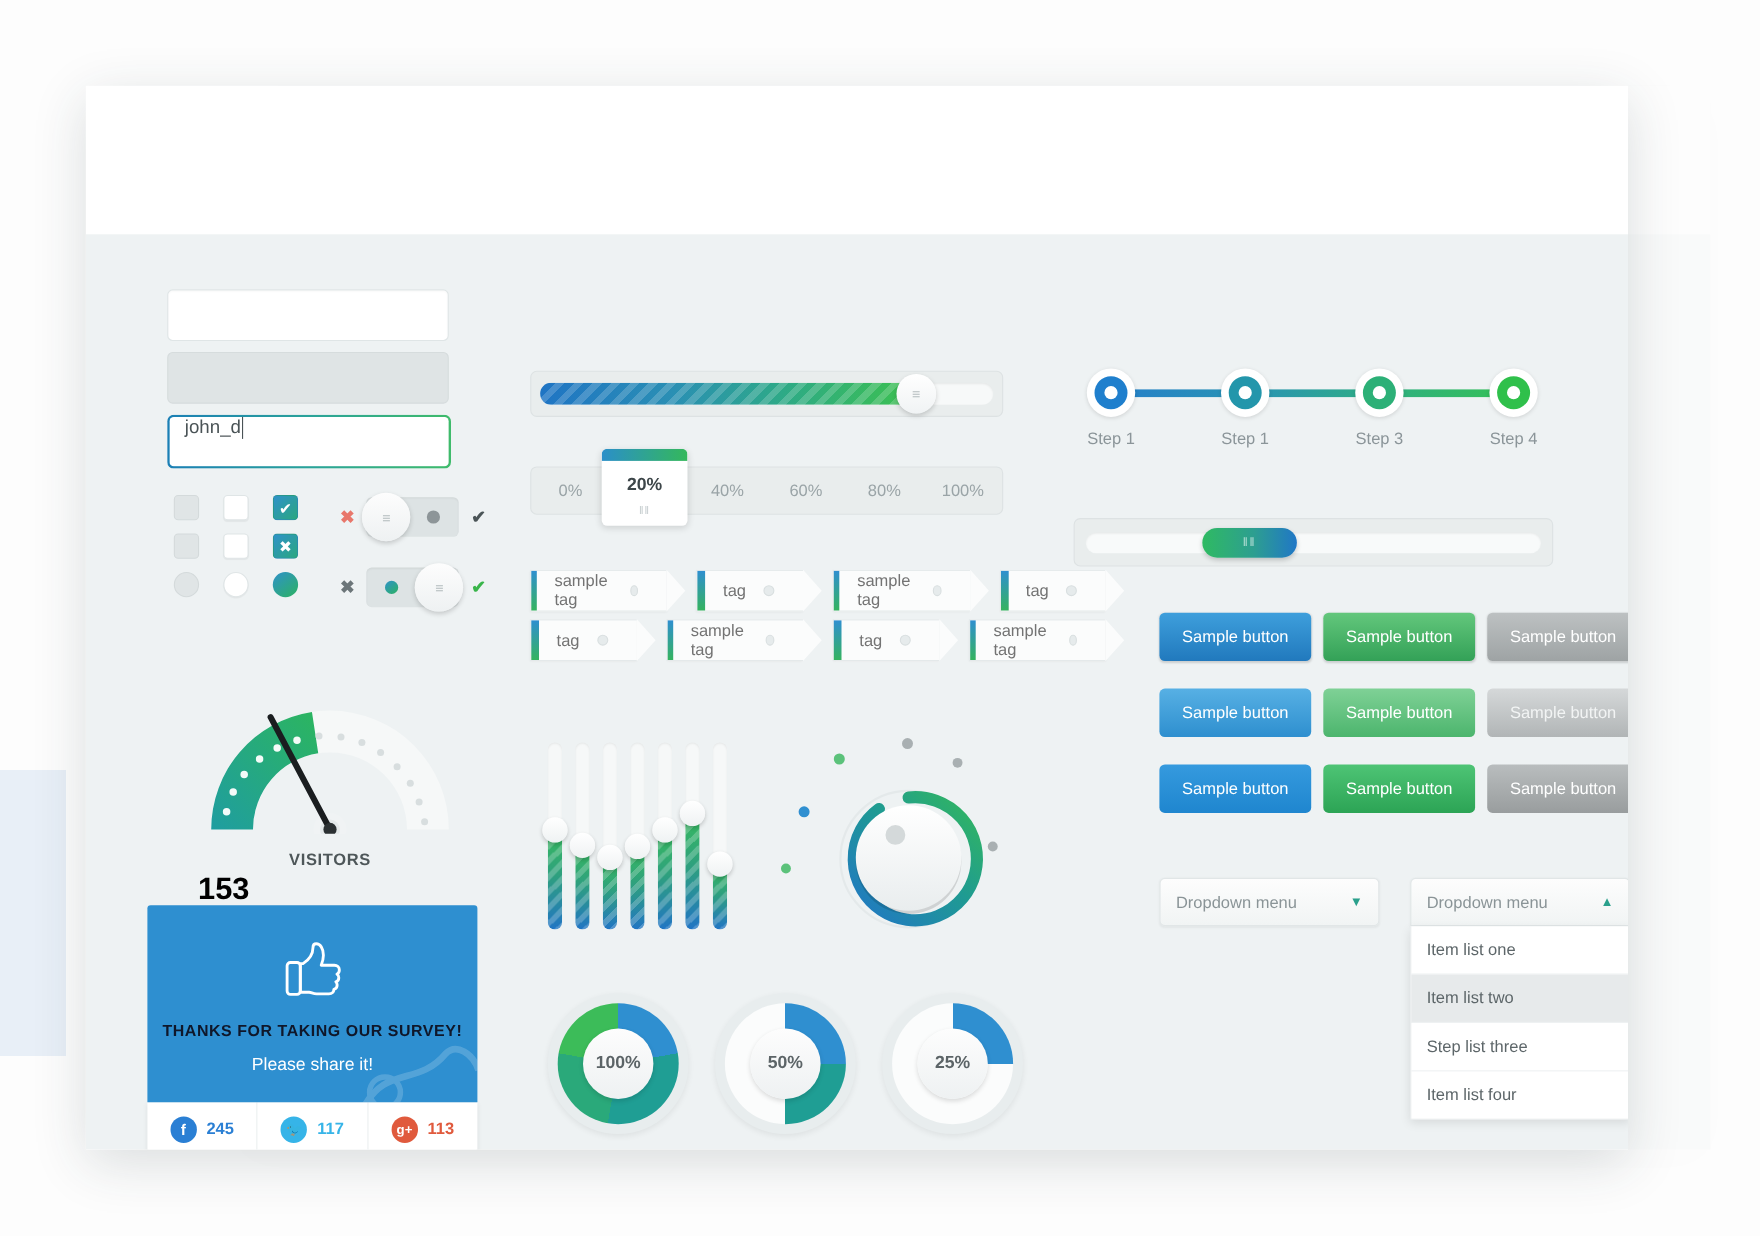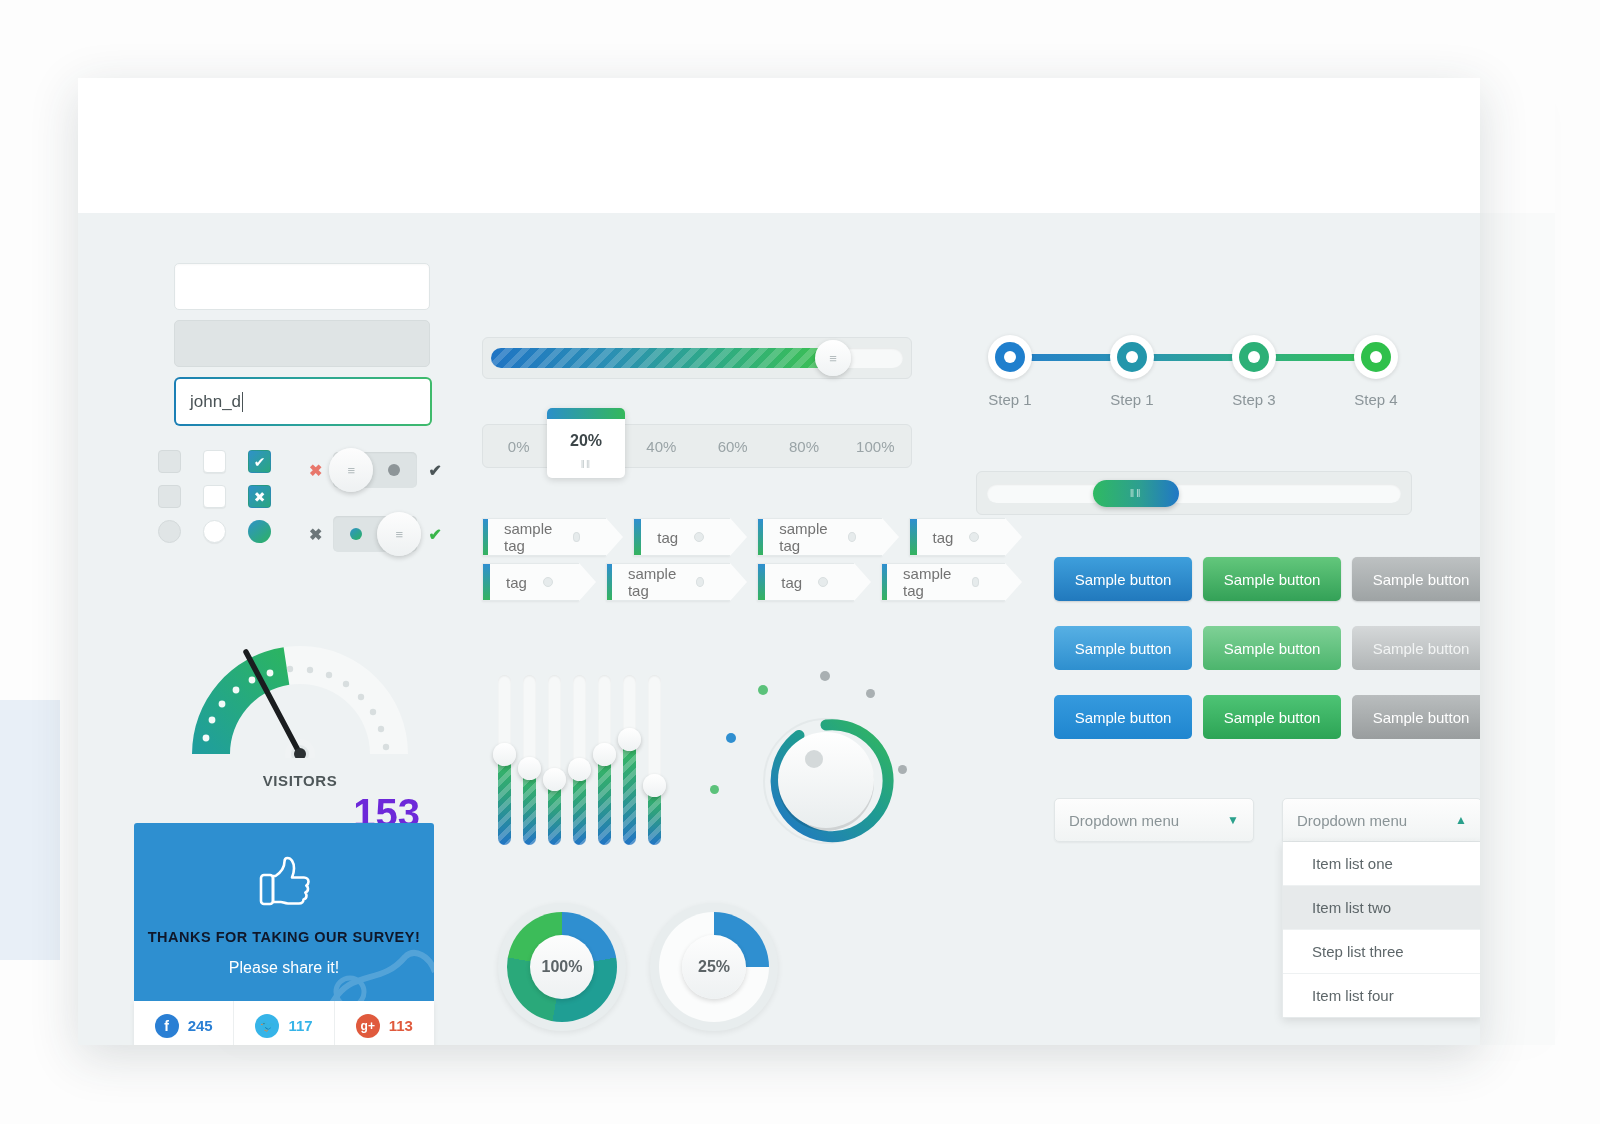--- a/index.html
+++ b/index.html
@@ -35,21 +35,21 @@
   .card-head{height:135px;background:#ffffff;}
   .card-body{position:absolute;left:0;top:135px;right:0;bottom:0;background:#eef2f3;}
 
   
   .col{position:absolute;top:0;}
   .col-left{left:74px;width:300px;}
   .col-mid{left:404px;width:450px;}
   .col-right{left:898px;width:460px;}
 
   
-  .field{box-sizing:border-box;width:256px;height:47px;border-radius:5px;display:flex;align-items:center;padding:0 14px;font-size:17px;color:#4a5356;margin-left:22px;}
+  .field{box-sizing:border-box;width:256px;height:47px;border-radius:5px;display:flex;padding:0 14px;font-size:17px;color:#4a5356;}
   .f-normal{background:#ffffff;border:1px solid #dfe5e6;box-shadow:inset 0 1px 2px rgba(0,0,0,.03);}
   .f-disabled{background:#dfe4e5;border:1px solid #d6dcdd;}
   .f-focus{background:#ffffff;border:2px solid transparent;
       background-image:linear-gradient(#fff,#fff),linear-gradient(90deg,#1b7fb5 0%,#2aa39a 50%,#3fbb6b 100%);
       background-origin:border-box;background-clip:padding-box,border-box;
       height:49px;width:258px;border-radius:6px;}
   .caret{display:inline-block;width:1px;height:20px;background:#4a5356;margin-left:1px;}
 
   
   .ctrl-grid{display:flex;flex-direction:column;gap:12px;}
@@ -66,21 +66,21 @@
   .mark-x-red{color:#e8776b;}
   .mark-x-gray{color:#6c7679;}
   .mark-ok-dark{color:#4b5557;}
   .mark-ok-green{color:#39b54a;}
 
   .toggle{width:84px;height:36px;border-radius:5px;background:#dde3e4;position:relative;box-shadow:inset 0 1px 2px rgba(0,0,0,.06);}
   .tg-knob{position:absolute;top:-4px;width:44px;height:44px;border-radius:50%;background:linear-gradient(#fdfdfd,#eef1f2);
      box-shadow:0 2px 5px rgba(0,0,0,.18);display:flex;align-items:center;justify-content:center;color:#b3bcbe;font-size:13px;}
   .tg-dot{position:absolute;top:12px;width:12px;height:12px;border-radius:50%;}
   .gauge-label{text-align:center;font-size:15px;font-weight:bold;color:#4e5759;letter-spacing:.6px;margin-top:10px;}
-  .gauge-value{text-align:right;font-size:40px;font-weight:bold;color:#6d28d9;margin-top:2px;}
+  .gauge-value{text-align:left;font-size:28px;font-weight:bold;color:#000000;margin-top:2px;}
 
   
   .survey{width:300px;background:#2e8fd0;border-radius:3px 3px 0 0;padding:26px 0 24px;text-align:center;position:relative;overflow:hidden;}
   .survey-title{color:#0f172a;font-size:14.5px;font-weight:bold;letter-spacing:.5px;margin-top:16px;text-align:center;}
   .survey-sub{color:#fff;font-size:16px;margin-top:14px;}
   .social{width:300px;background:#fff;display:flex;border-radius:0 0 3px 3px;box-shadow:0 2px 5px rgba(0,0,0,.07);}
   .social-cell{flex:1;display:flex;align-items:center;justify-content:center;gap:9px;height:49px;border-right:1px solid #eceff0;}
   .social-cell:last-child{border-right:none;}
   .s-ico{width:24px;height:24px;border-radius:50%;display:flex;align-items:center;justify-content:center;color:#fff;font-size:14px;font-weight:bold;}
   .s-num{font-size:15px;font-weight:bold;}
@@ -152,21 +152,21 @@
   .btn-gray{background:linear-gradient(#bdc1c2,#9ea3a4);box-shadow:0 1px 2px rgba(0,0,0,.15);}
   .btn-gray-2{background:linear-gradient(#d5d8d9,#b1b5b6);color:#f2f4f4;}
   .btn-gray-3{background:linear-gradient(#b9bdbe,#999d9e);}
 
   
   .dd{box-sizing:border-box;width:200px;height:44px;background:linear-gradient(#fdfdfd,#f1f4f4);border:1px solid #e1e6e7;border-radius:5px;
      display:flex;align-items:center;justify-content:space-between;padding:0 14px;box-shadow:0 1px 2px rgba(0,0,0,.05);}
   .dd-label{font-size:15px;color:#8a9497;}
   .dd-caret{color:#2aa08c;font-size:12px;}
   .dd-list{width:200px;background:#fff;box-shadow:0 3px 9px rgba(0,0,0,.1);border:1px solid #e6eaeb;border-top:none;box-sizing:border-box;}
-  .dd-item{height:43px;display:flex;align-items:center;padding:0 29px;font-size:15px;color:#5d6669;border-bottom:1px solid #eef1f2;}
+  .dd-item{height:43px;display:flex;align-items:center;padding:0 14px;font-size:15px;color:#5d6669;border-bottom:1px solid #eef1f2;}
   .dd-item:last-child{border-bottom:none;}
   .dd-item.sel{background:#e7eaeb;}
 
   
   .knob-wrap{position:relative;width:140px;height:140px;}
   .knob-dot{position:absolute;border-radius:50%;}
 </style>
 </head>
 <body>
 
@@ -460,20 +460,24 @@
         <div class="knob-dot" style="left:168px;top:26px;width:9px;height:9px;background:#a9b0b2;"></div>
         <div class="knob-dot" style="left:200px;top:102px;width:9px;height:9px;background:#a9b0b2;"></div>
       </div>
 
       <div id="donutBox" style="position:absolute;top:690px;left:16px;display:flex;gap:24px;">
           <div class="donut">
             <div class="donut-ring" style="background:conic-gradient(#2f8fd0 0deg 80deg,#1f9e94 80deg 190deg,#2aa97a 190deg 280deg,#3cbc59 280deg 360deg)"></div>
             <div class="donut-hole">100%</div>
           </div>
           <div class="donut">
+            <div class="donut-ring" style="background:conic-gradient(#2f8fd0 0deg 90deg,#1f9e94 90deg 180deg,#2ab07a 180deg 180deg,#fbfcfc 180deg 360deg)"></div>
+            <div class="donut-hole">50%</div>
+          </div>
+          <div class="donut">
             <div class="donut-ring" style="background:conic-gradient(#2f8fd0 0deg 90deg,#1f9e94 90deg 90deg,#2ab07a 90deg 90deg,#fbfcfc 90deg 360deg)"></div>
             <div class="donut-hole">25%</div>
           </div>
         </div>
     </div>
 
     <div class="col col-right">
 
       <div class="steps" style="position:absolute;top:116px;left:12px;">
         <div class="steps-track"></div>

